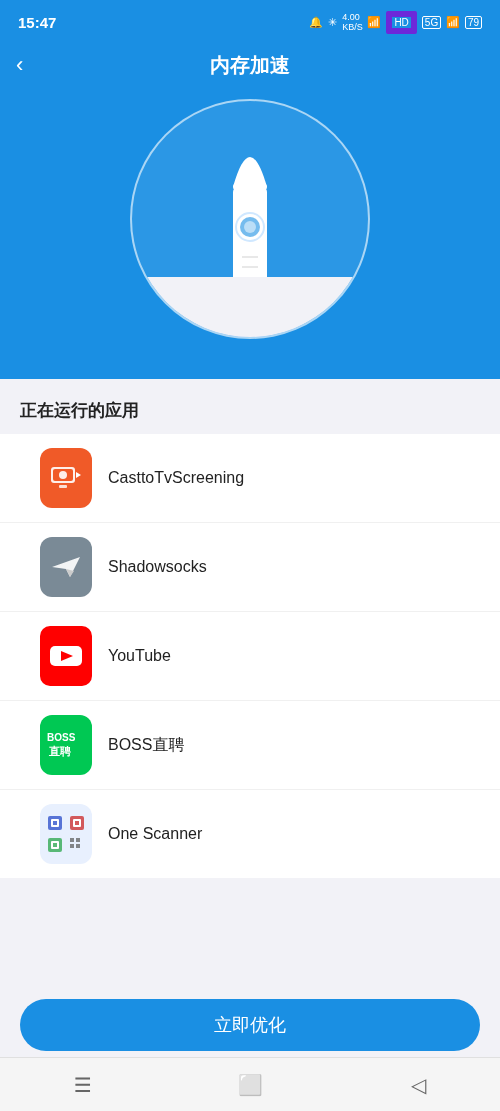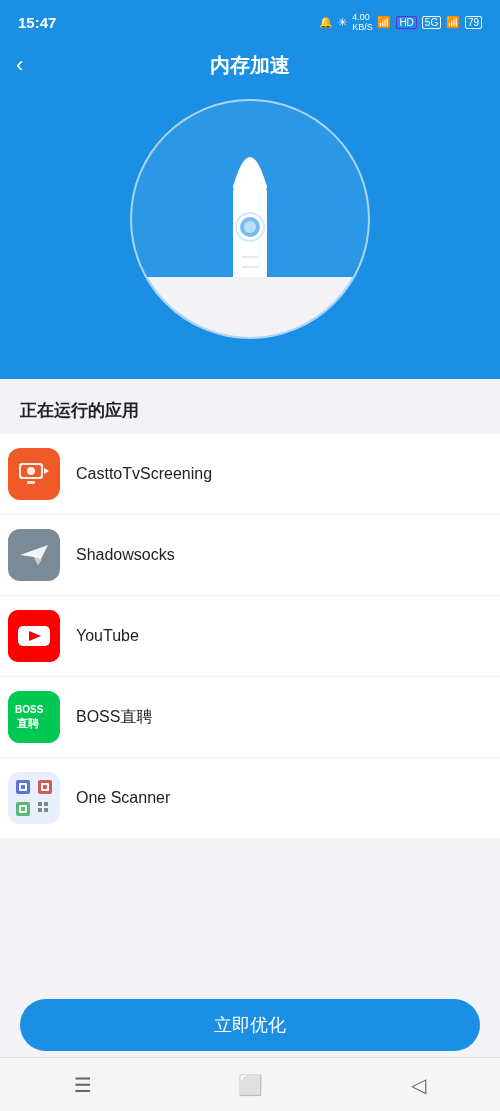--- a/index.html
+++ b/index.html
@@ -108,30 +108,31 @@
       align-items: center;
       padding: 14px 8px;
       border-bottom: 1px solid #f0f0f0;
     }
     .app-item:last-child {
       border-bottom: none;
     }
 
     .app-icon {
       width: 52px;
-      height: 52px;
+      height: 60px;
       border-radius: 12px;
       margin-right: 16px;
       flex-shrink: 0;
       display: flex;
       align-items: center;
       justify-content: center;
       font-size: 11px;
       font-weight: 700;
       overflow: hidden;
+      margin-left: 32px;
     }
 
     .app-name {
       font-size: 16px;
       color: #222;
     }
 
     
     .optimize-btn {
       position: absolute;
@@ -203,21 +204,21 @@
 </head>
 <body>
 
 <div class="status-bar">
   <span class="status-time">15:47</span>
   <div class="status-icons">
     <span>🔔</span>
     <span>✳</span>
     <span style="font-size:9px;">4.00<br>KB/S</span>
     <span>📶</span>
-    <span style="font-size:10px;border:1px solid #6d28d9;padding:0 2px;border-radius:2px;">HD</span>
+    <span style="font-size:10px;border:6px solid #6d28d9;padding:0 2px;border-radius:2px;">HD</span>
     <span style="font-size:10px;border:1px solid white;padding:0 2px;border-radius:2px;">5G</span>
     <span>📶</span>
     <span style="font-size:10px;border:1px solid white;padding:0 2px;border-radius:2px;">79</span>
   </div>
 </div>
 
 <div class="header">
   <span class="back-btn">‹</span>
   <div class="header-title">内存加速</div>
 </div>

